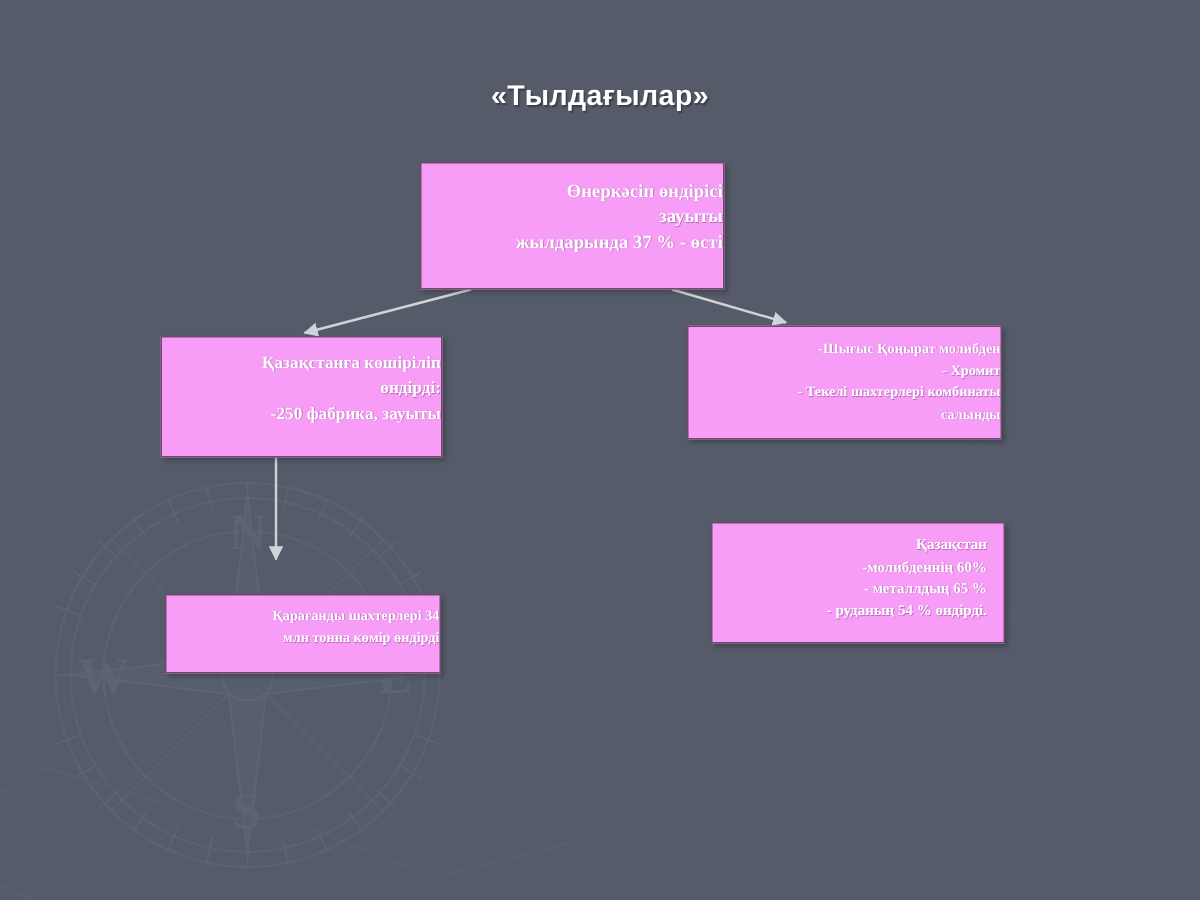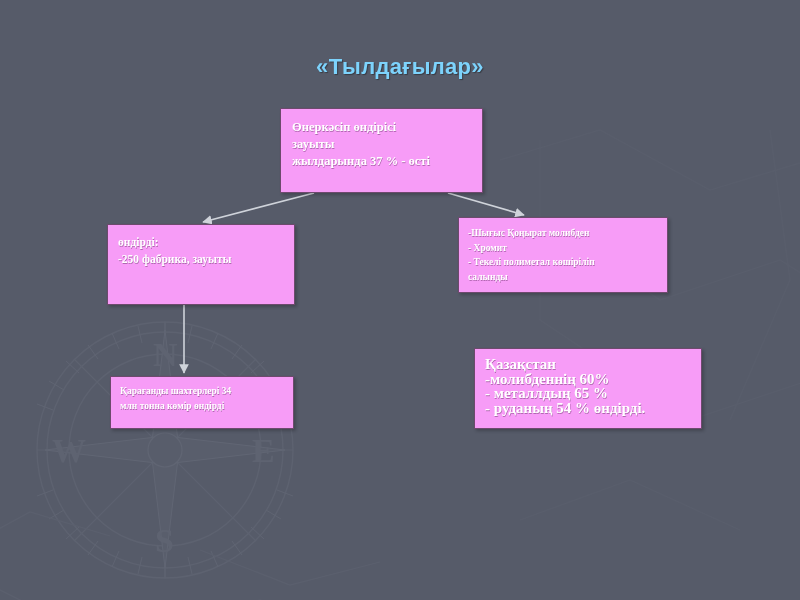--- a/index.html
+++ b/index.html
@@ -36,22 +36,22 @@
     pointer-events: none;
   }
 
   
   #title {
     position: absolute;
     left: 0;
     top: 54px;
     width: 800px;
     text-align: center;
-    color: #7dd3fc;
-    font-size: 22px;
+    color: #ffffff;
+    font-size: 19px;
     font-weight: bold;
     letter-spacing: 0.3px;
     text-shadow: 1px 1px 1px rgba(0,0,0,0.35);
     font-family: "Liberation Sans", "DejaVu Sans", sans-serif;
   }
 
   
   #connectors {
     position: absolute;
     left: 0;
@@ -69,20 +69,21 @@
     box-sizing: border-box;
     color: #ffffff;
     font-weight: bold;
     text-shadow: 0.5px 0.5px 0.5px rgba(120,60,120,0.55);
     box-shadow: 2px 2px 3px rgba(0,0,0,0.22);
     overflow: hidden;
   }
   .node .line {
     display: block;
     white-space: nowrap;
+    text-align: right;
   }
 
   
   #node-top {
     left: 280px;
     top: 108px;
     width: 203px;
     height: 85px;
     padding: 10px 0 0 11px;
     font-size: 12.5px;
@@ -107,36 +108,36 @@
     width: 210px;
     height: 76px;
     padding: 8px 0 0 9px;
     font-size: 9.5px;
     line-height: 14.5px;
   }
 
   
   #node-bottom-left {
     left: 110px;
-    top: 376px;
+    top: 396px;
     width: 184px;
     height: 53px;
     padding: 7px 0 0 9px;
     font-size: 9.5px;
     line-height: 14.5px;
   }
 
   
   #node-bottom-right {
     left: 474px;
     top: 348px;
-    width: 228px;
+    width: 196px;
     height: 81px;
-    padding: 8px 0 0 10px;
-    font-size: 15px;
+    padding: 8px 11px 0 10px;
+    font-size: 10px;
     line-height: 14.5px;
   }
 </style>
 </head>
 <body>
 
 <div id="slide">
 
   <svg id="watermark" viewBox="0 0 420 330" xmlns="http://www.w3.org/2000/svg">
     <g fill="none" stroke="#6b707e" stroke-width="1.4">
@@ -223,28 +224,29 @@
     <line x1="184" y1="305" x2="184" y2="373" stroke="#cfd3da" stroke-width="1.6" marker-end="url(#arrow)"></line>
   </svg>
 
   <div class="node" id="node-top">
     <span class="line">Өнеркәсіп өндірісі</span>
     <span class="line">зауыты</span>
     <span class="line">жылдарында 37 % - өсті</span>
   </div>
 
   <div class="node" id="node-left">
+    <span class="line">Қазақстанға көшіріліп</span>
     <span class="line">өндірді:</span>
     <span class="line">-250 фабрика, зауыты</span>
   </div>
 
   <div class="node" id="node-right">
     <span class="line">-Шығыс Қоңырат молибден</span>
     <span class="line">- Хромит</span>
-    <span class="line">- Текелі полиметал көшіріліп</span>
+    <span class="line">- Текелі шахтерлері комбинаты</span>
     <span class="line">салынды</span>
   </div>
 
   <div class="node" id="node-bottom-left">
     <span class="line">Қарағанды шахтерлері 34</span>
     <span class="line">млн тонна көмір өндірді</span>
   </div>
 
   <div class="node" id="node-bottom-right">
     <span class="line">Қазақстан</span>

